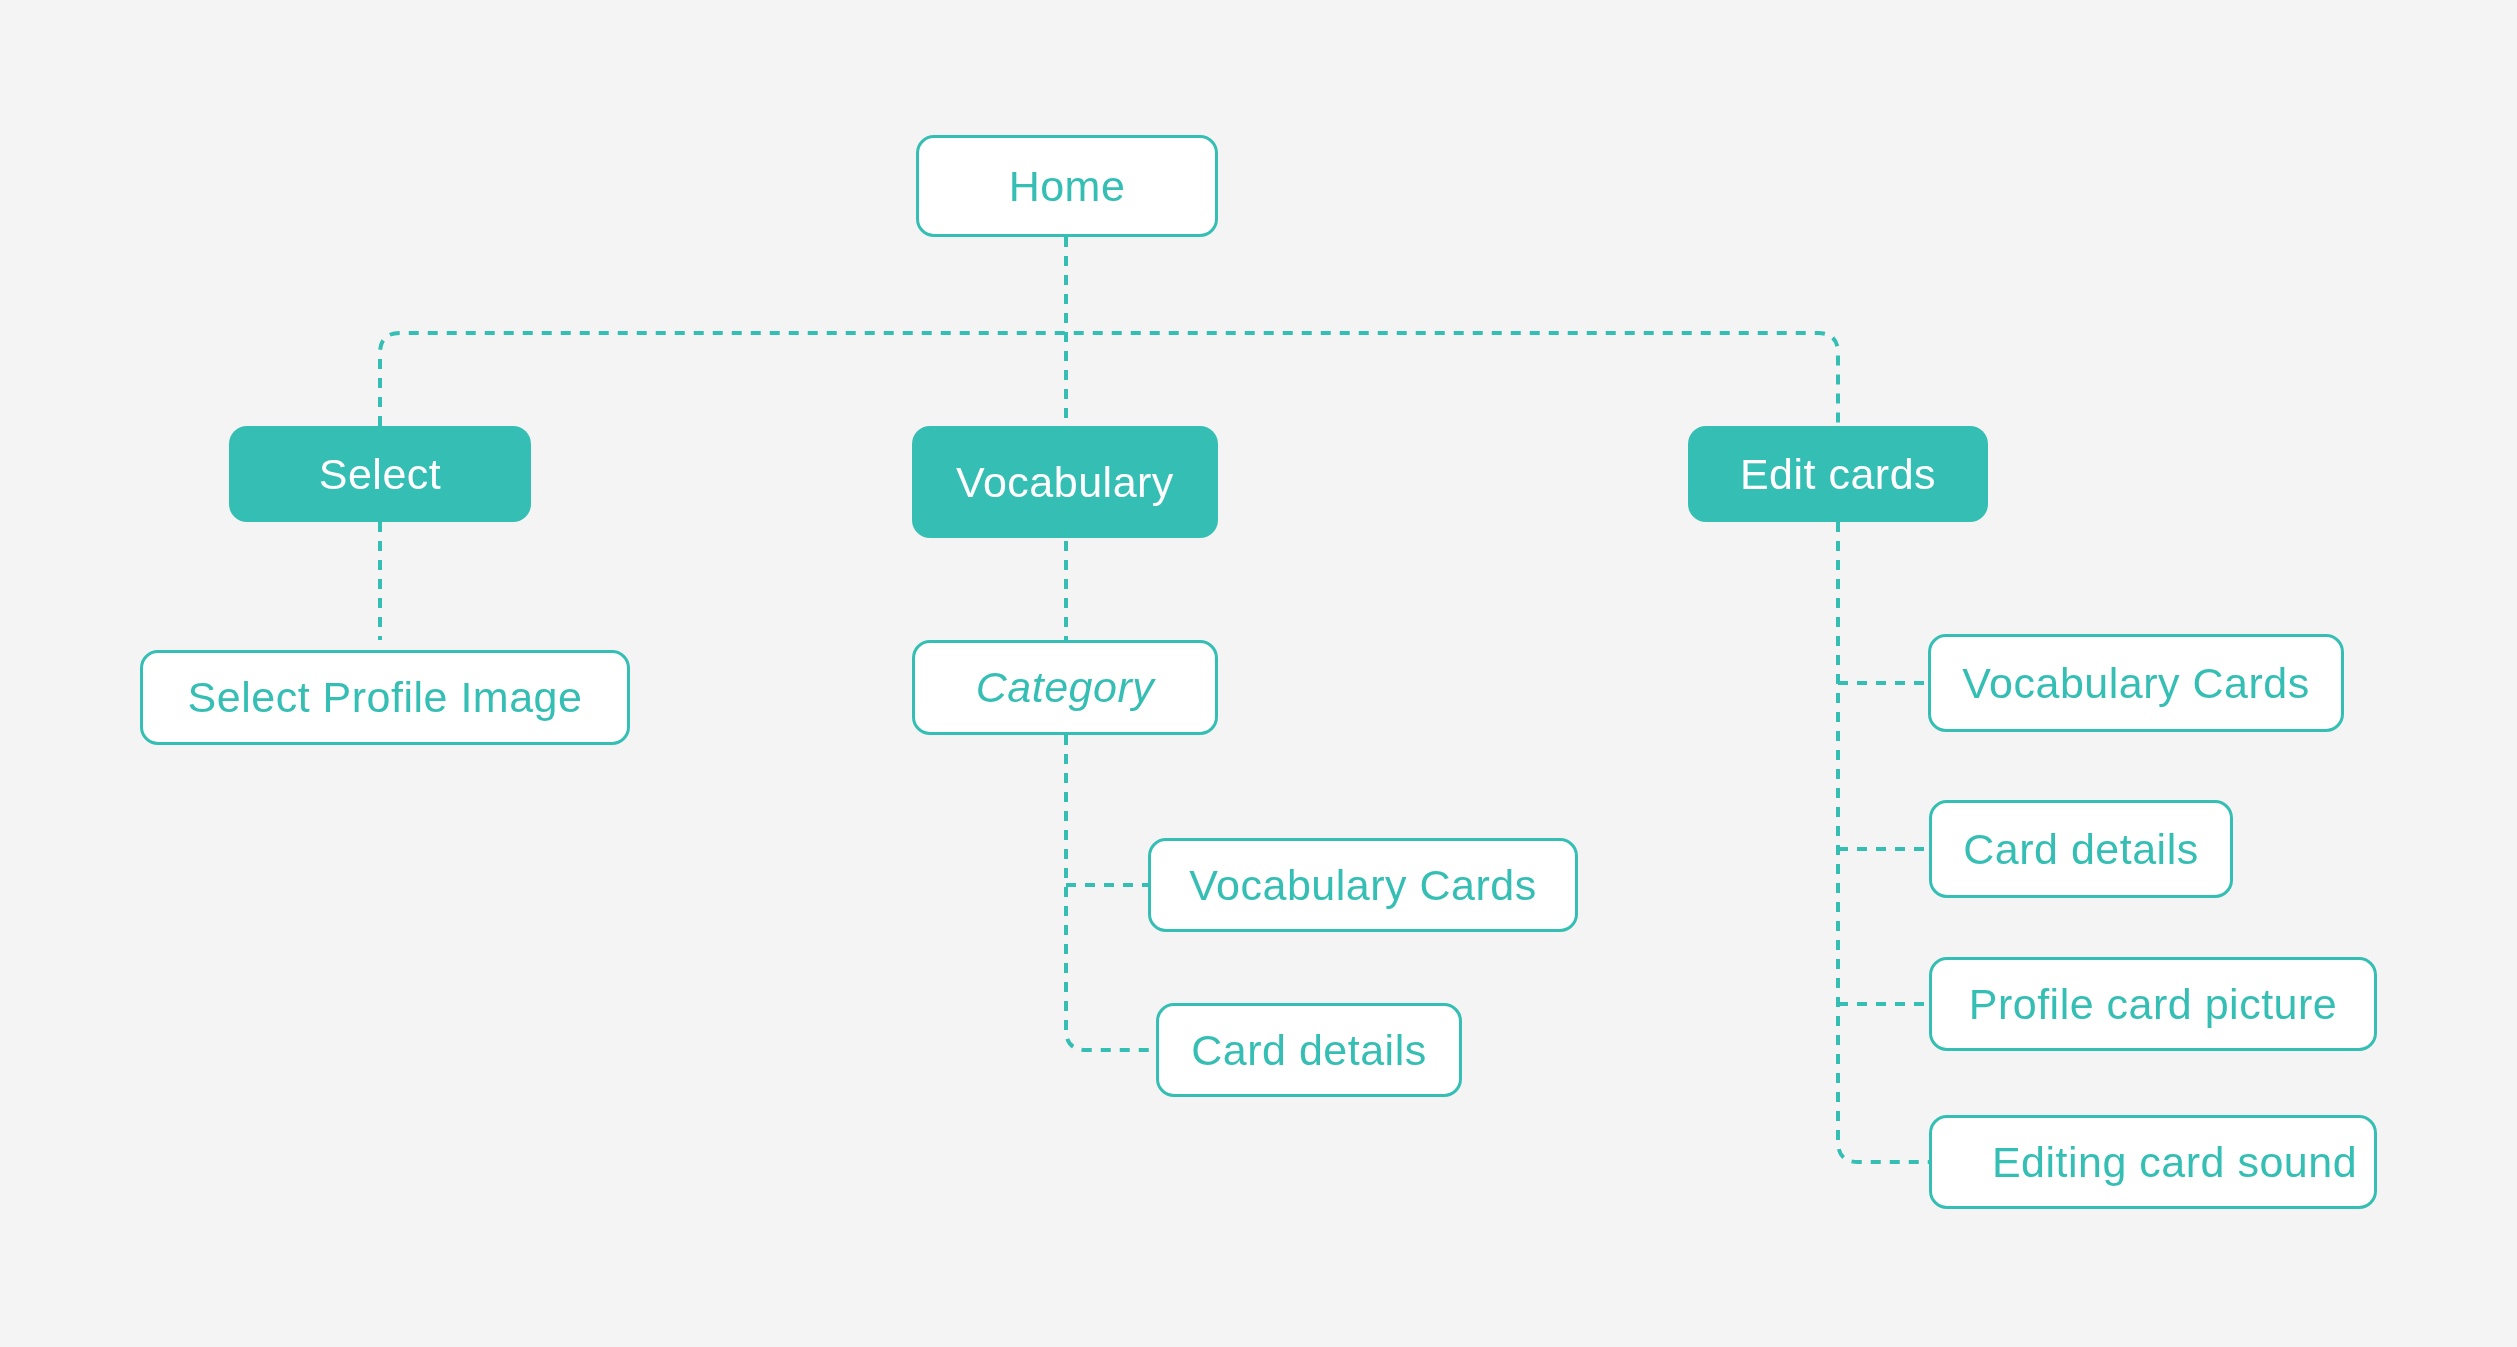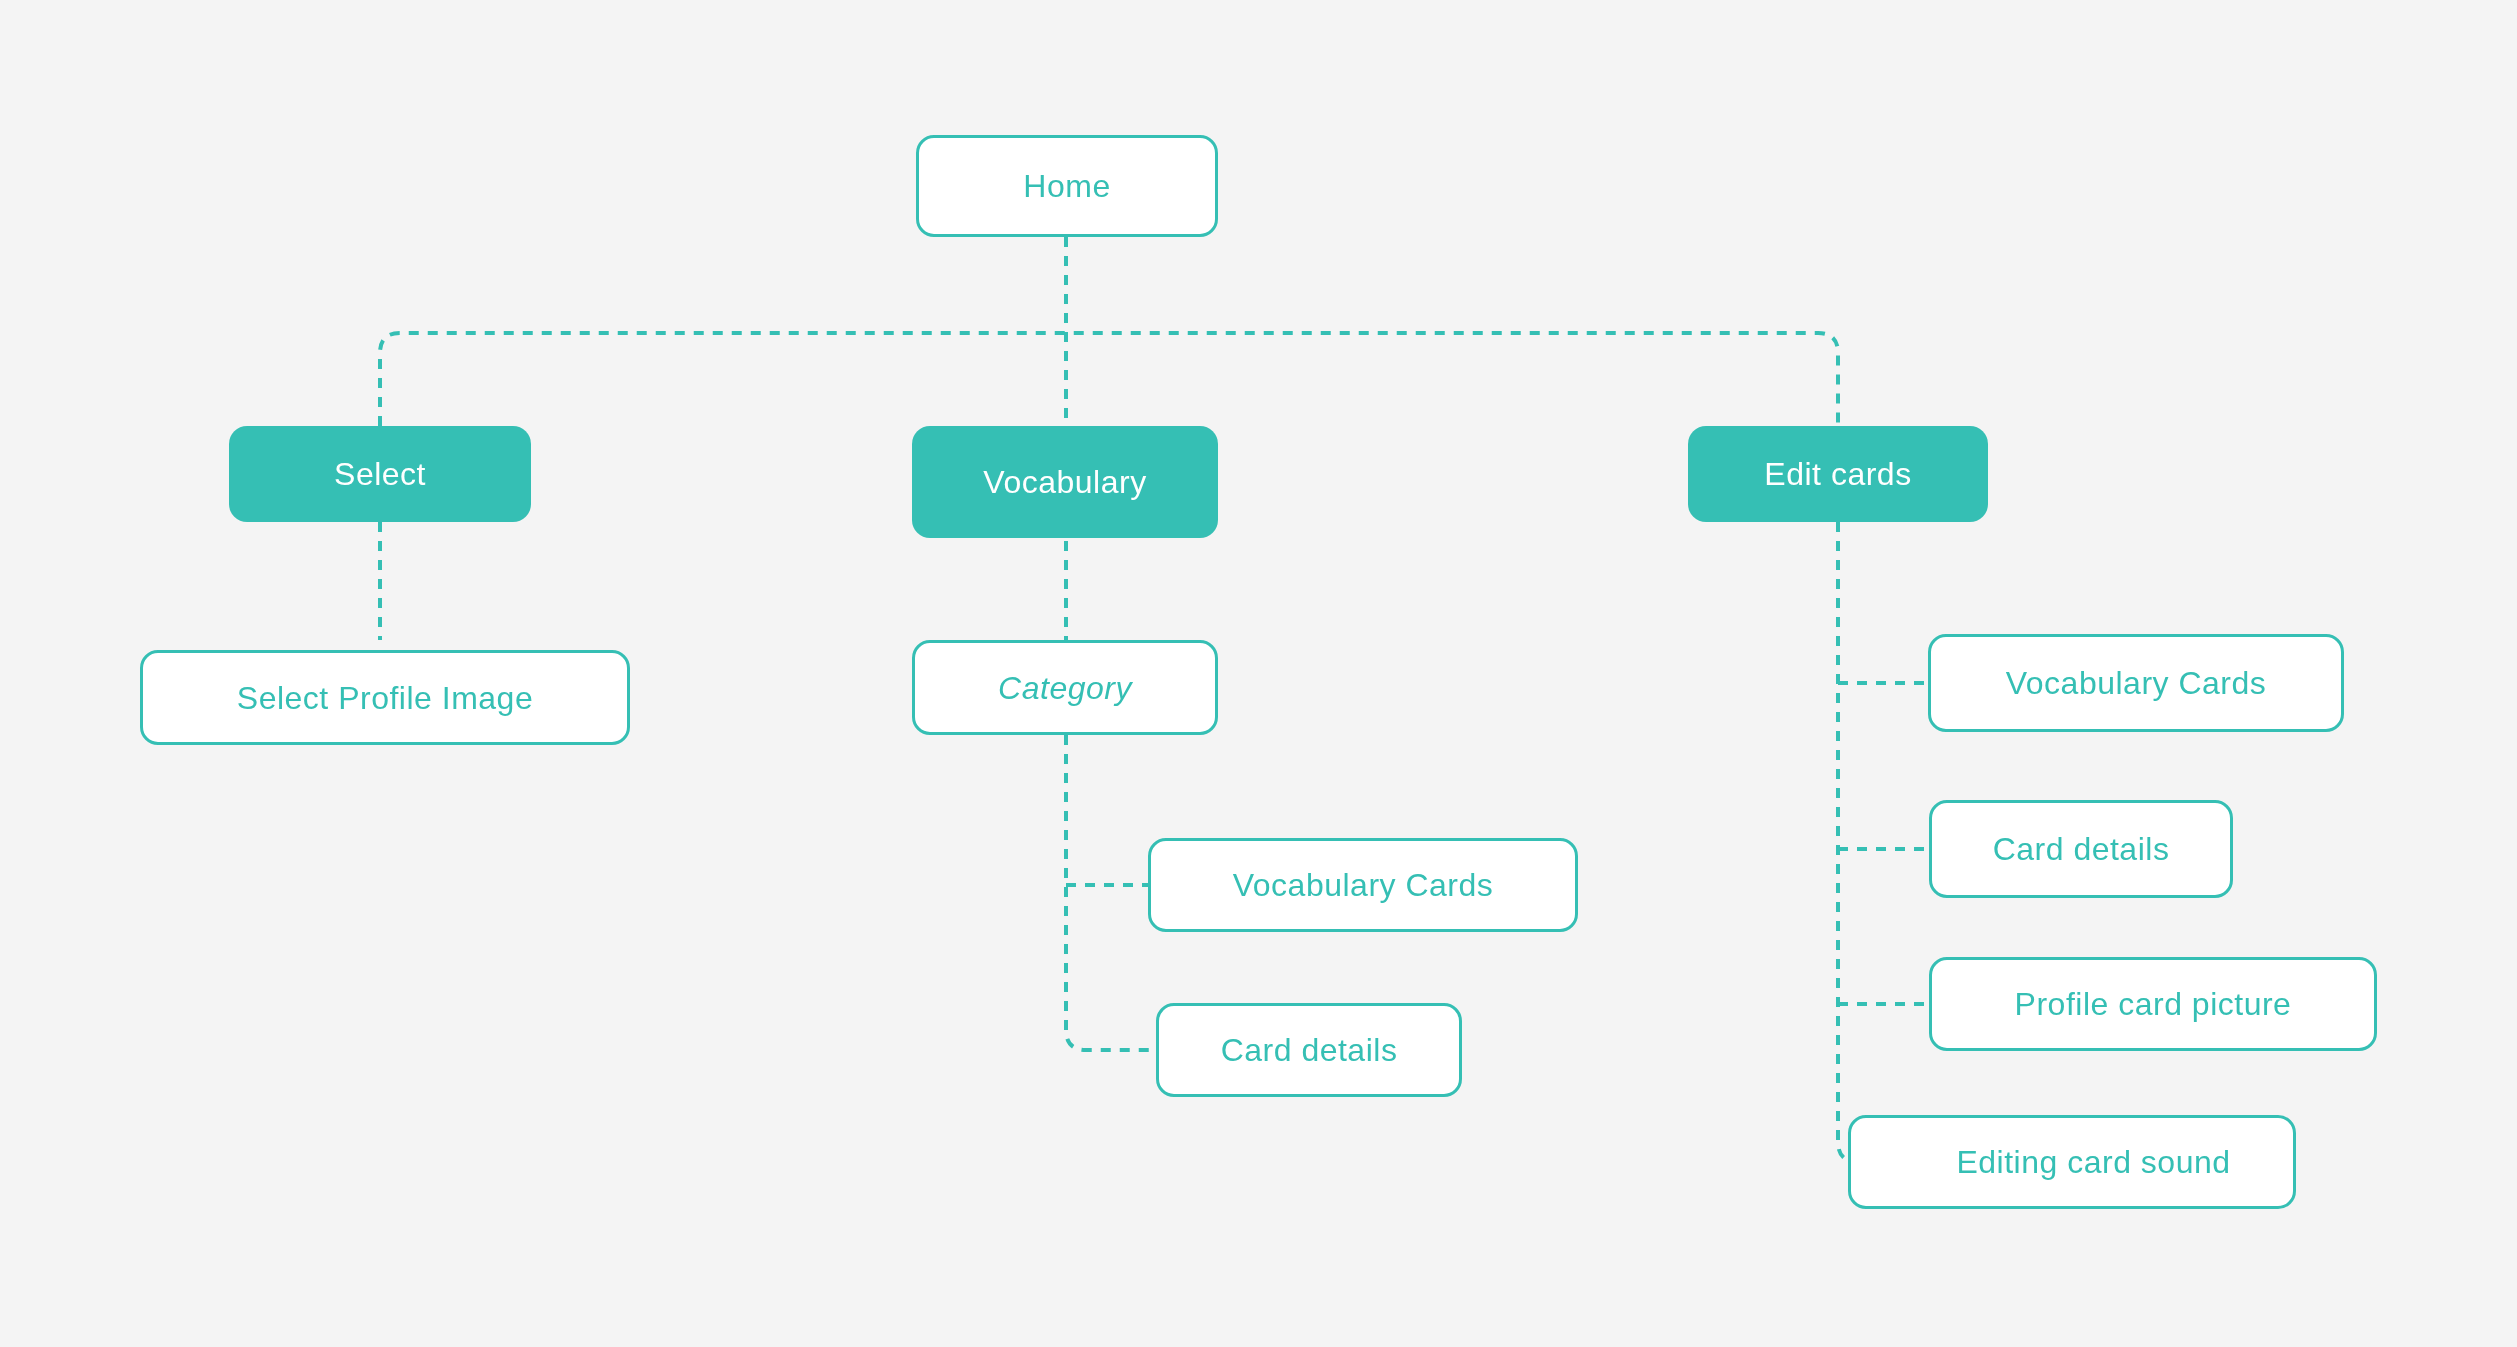--- a/index.html
+++ b/index.html
@@ -24,21 +24,21 @@
     stroke-width:4;
     stroke-dasharray:10 9;
     stroke-linecap:butt;
   }
   .node{
     position:absolute;
     display:flex;
     align-items:center;
     justify-content:center;
     border-radius:18px;
-    font-size:32px;
+    font-size:43px;
     line-height:1;
     box-sizing:border-box;
     white-space:nowrap;
     letter-spacing:0.5px;
   }
   .node.outlined{
     background:var(--node-bg);
     border:3px solid var(--accent);
     color:var(--accent);
   }
@@ -51,21 +51,21 @@
   .n-profile{left:229px;top:426px;width:302px;height:96px;}
   .n-vocabulary{left:912px;top:426px;width:306px;height:112px;}
   .n-edit-cards{left:1688px;top:426px;width:300px;height:96px;}
   .n-select-profile-image{left:140px;top:640px;width:490px;height:95px;margin-top:10px;}
   .n-category{left:912px;top:640px;width:306px;height:95px;font-style:italic;}
   .n-vocabulary-cards-mid{left:1148px;top:838px;width:430px;height:94px;}
   .n-card-details-mid{left:1156px;top:1003px;width:306px;height:94px;}
   .n-vocabulary-cards-right{left:1928px;top:634px;width:416px;height:98px;}
   .n-card-details-right{left:1929px;top:800px;width:304px;height:98px;}
   .n-editing-card-picture{left:1929px;top:957px;width:448px;height:94px;}
-  .n-editing-card-sound{left:1848px;top:1115px;width:448px;height:94px;padding-left:43px;}
+  .n-editing-card-sound{left:1929px;top:1115px;width:448px;height:94px;padding-left:43px;}
 </style>
 </head>
 <body>
 
 <div class="canvas">
 
   <svg class="edges" viewBox="0 0 2517 1347" aria-hidden="true">
 
     <path class="edge" d="M1066 237 V426"></path>
 

